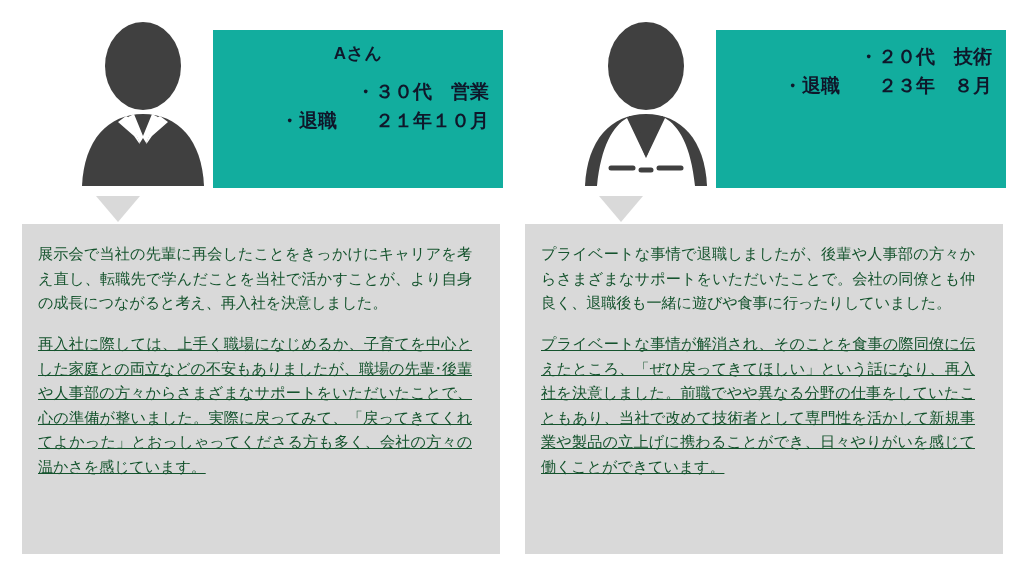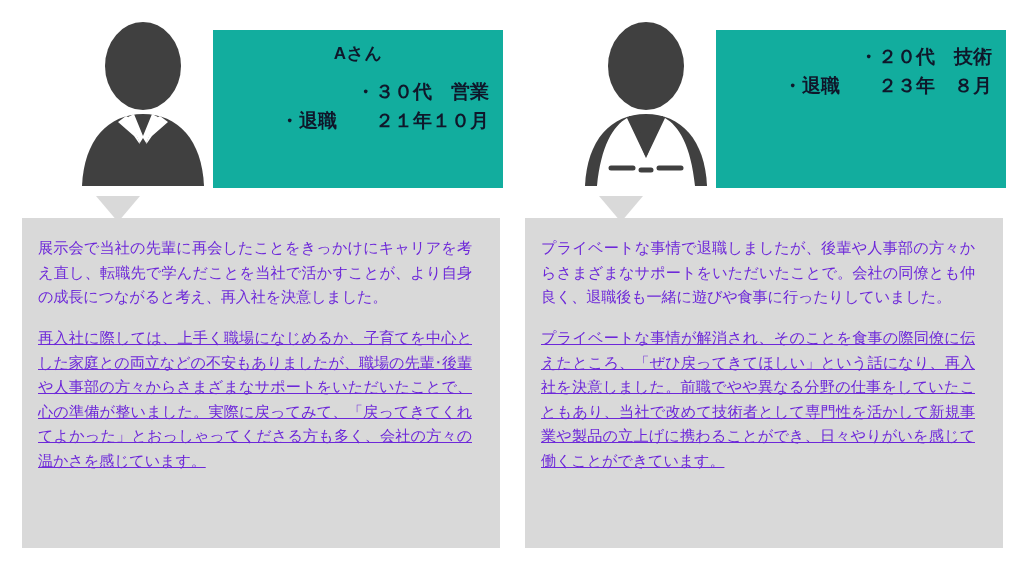--- a/index.html
+++ b/index.html
@@ -78,28 +78,28 @@
     width: 0;
     height: 0;
     border-left: 22px solid transparent;
     border-right: 22px solid transparent;
     border-top: 26px solid #d9d9d9;
   }
 
   
   .comment {
     position: absolute;
-    top: 218px;
+    top: 224px;
     left: 4px;
     width: 478px;
     height: 330px;
     background: #d9d9d9;
     box-sizing: border-box;
     padding: 18px 28px 12px 16px;
-    color: #6d28d9;
+    color: #14532d;
   }
   .comment p {
     margin: 0 0 16px 0;
     font-size: 15.2px;
     line-height: 1.62;
     text-align: justify;
     text-justify: inter-character;
     letter-spacing: -0.2px;
   }
   .comment p:last-child { margin-bottom: 0; text-decoration: underline; }

